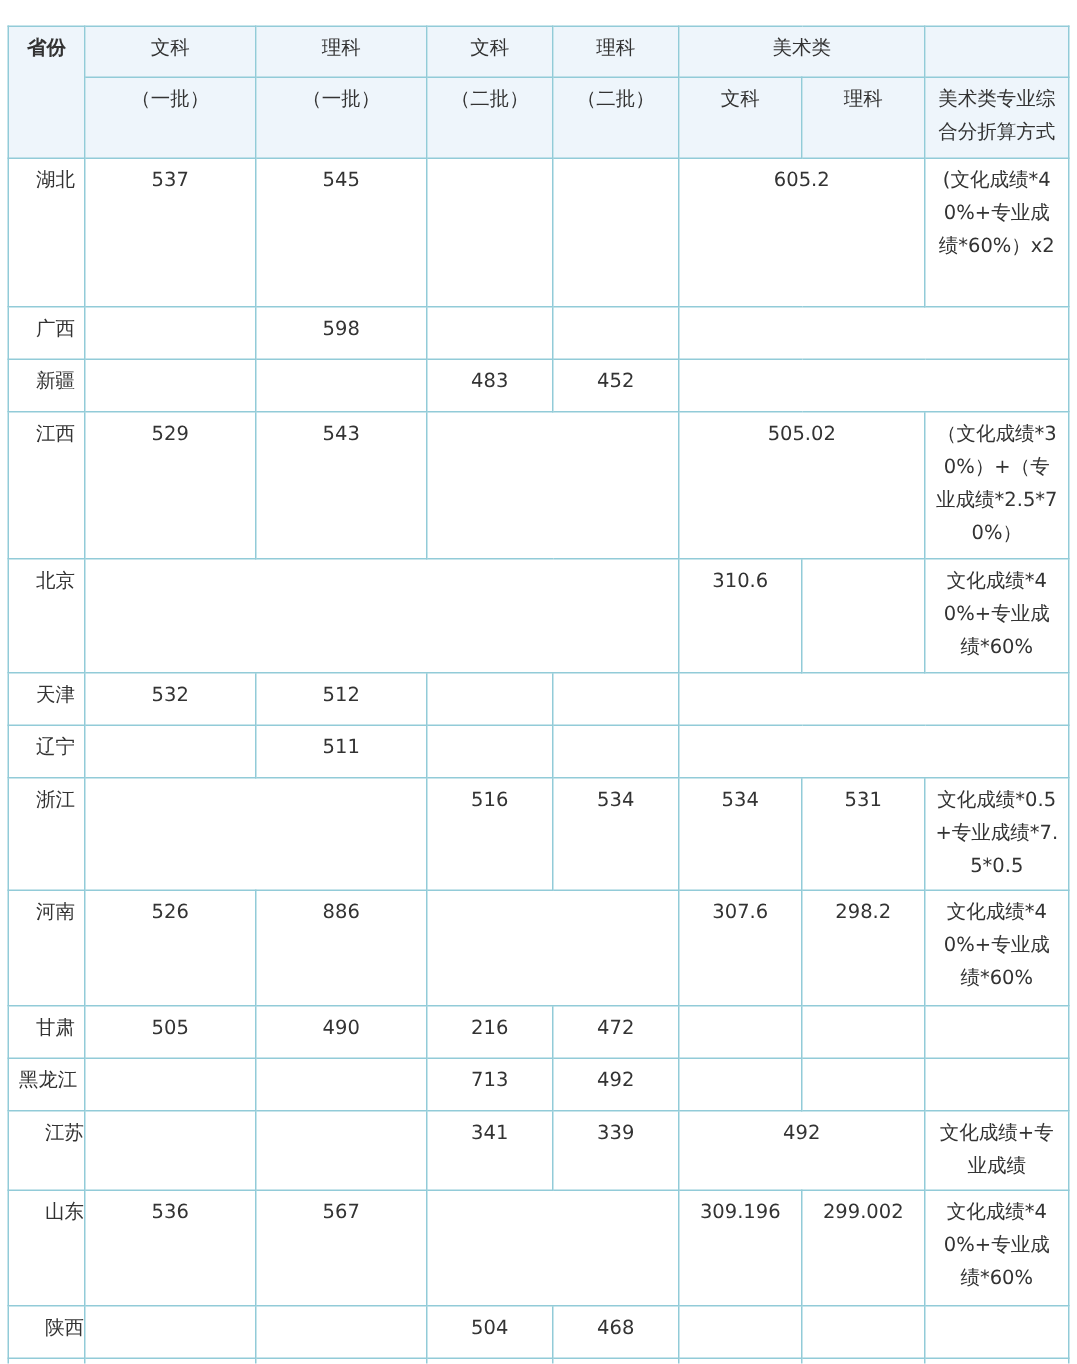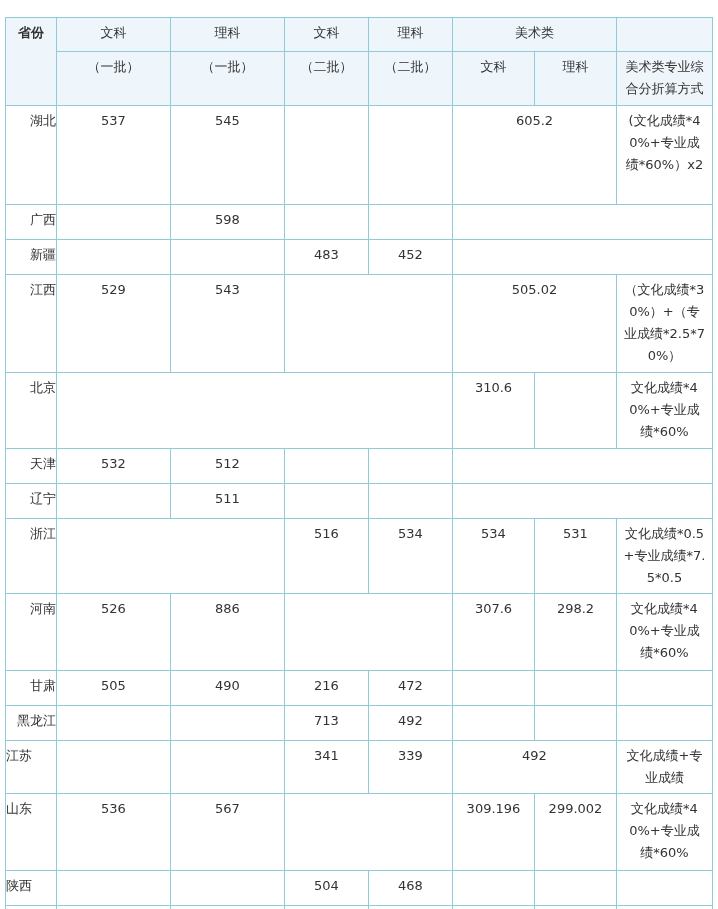--- a/index.html
+++ b/index.html
@@ -9,24 +9,24 @@
     position: absolute; left: 5px; top: 17px;
     border-collapse: collapse; table-layout: fixed;
     width: 707px; font-size: 13px; line-height: 22px;
   }
   table.scores td, table.scores th {
     border: 1.5px solid #92cbd8; padding: 4px 6px 0 6px;
     vertical-align: top; text-align: center; font-weight: normal;
     overflow: hidden; word-break: break-all;
   }
   table.scores th { background: #eef5fb; }
-  table.scores th.prov-head { font-weight: bold; text-align: left; padding-left: 12px; }
-  table.scores td.prov { text-align: right; padding-left: 12px; padding-right: 0; white-space: nowrap; }
+  table.scores th.prov-head { font-weight: bold; text-align: left; padding-left: 12px; font-family: Liberation Mono, monospace; }
+  table.scores td.prov { text-align: center; padding-left: 12px; padding-right: 0; white-space: nowrap; }
   table.scores td.prov.long { padding-left: 2px; }
-  table.scores td.prov.c { text-align: left; padding-left: 0; }
+  table.scores td.prov.c { text-align: right; padding-left: 0; }
   .formula { font-size: 13px; }
 </style>
 </head>
 <body>
 
 <table class="scores">
   <colgroup>
     <col style="width:51px">
       <col style="width:114px">
       <col style="width:114px">

